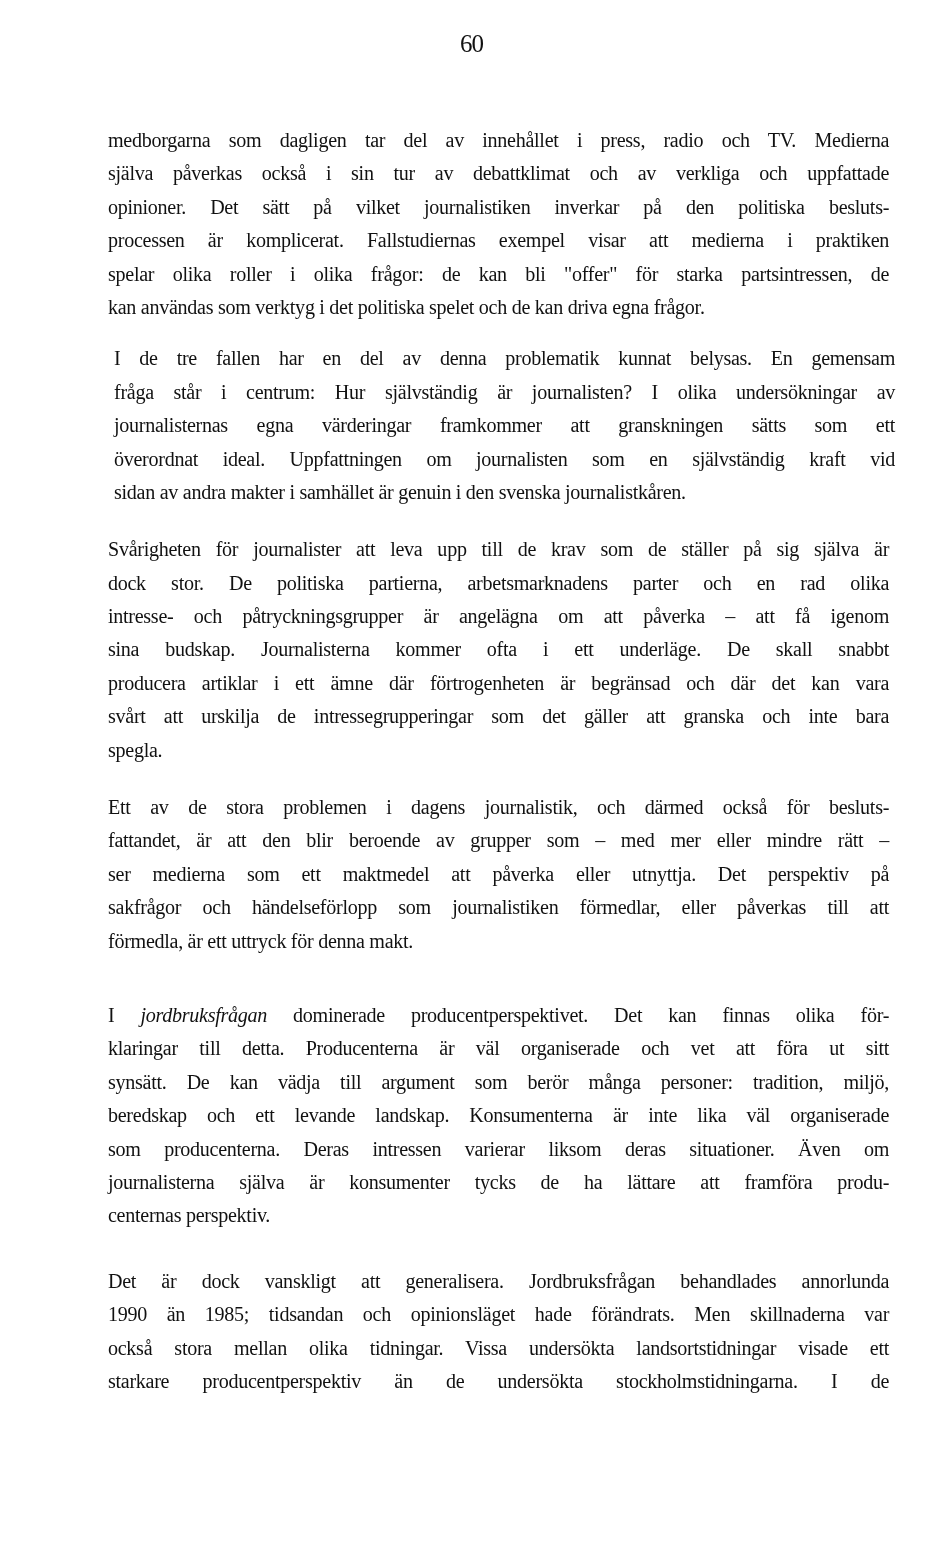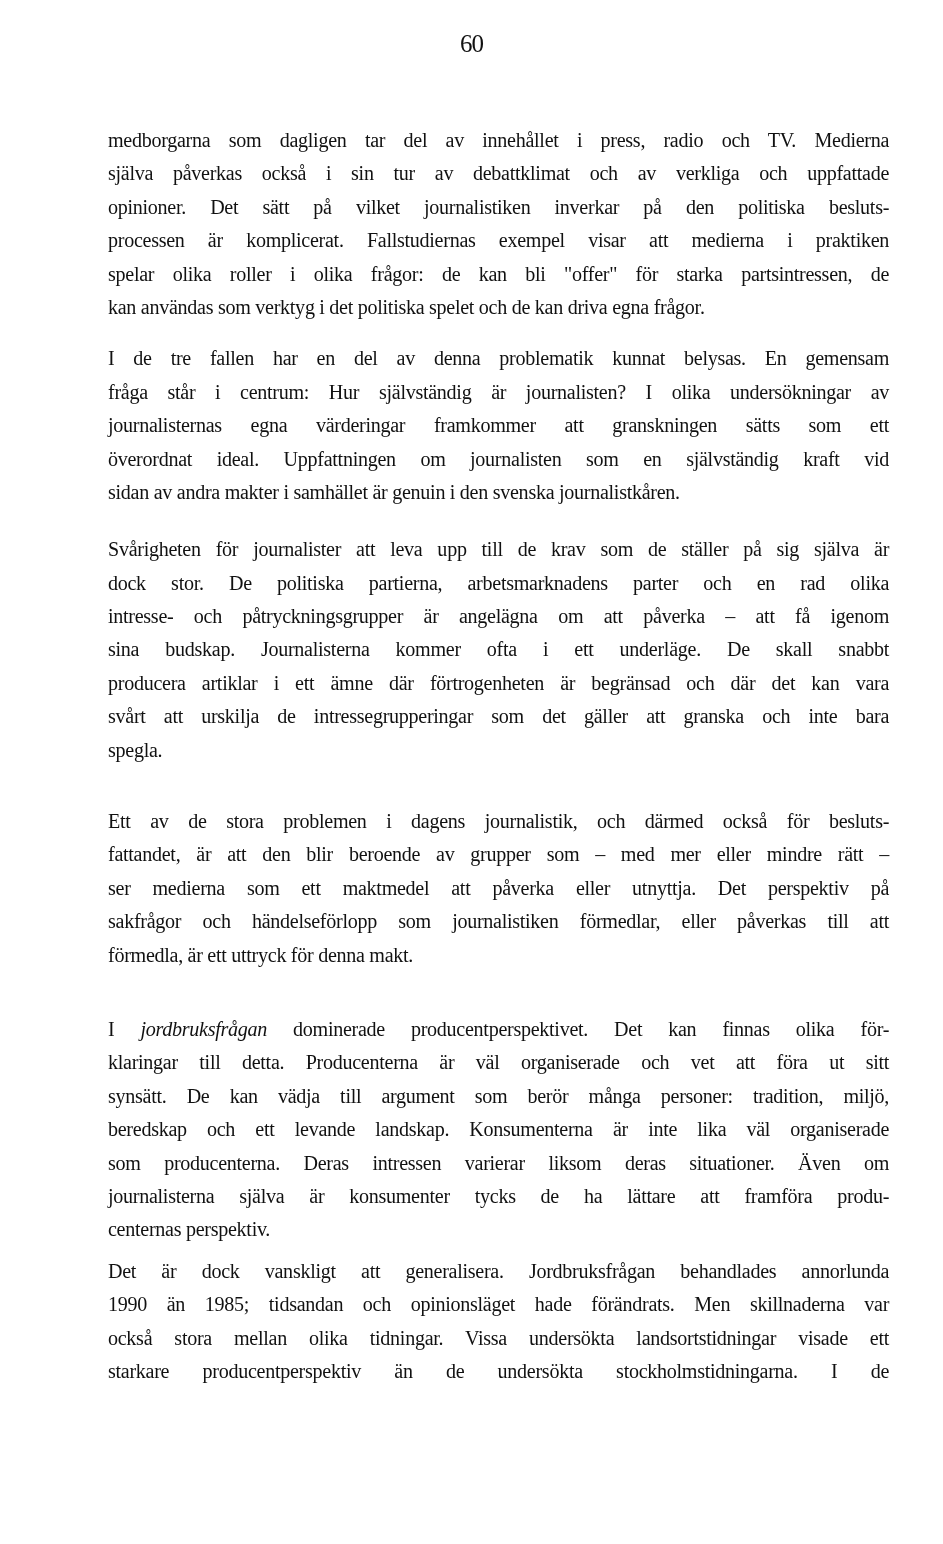--- a/index.html
+++ b/index.html
@@ -36,24 +36,24 @@
     text-align: justify;
     text-align-last: justify;
     letter-spacing: -0.3px;
     transform: scaleX(0.98);
     transform-origin: left center;
     width: 797px;
   }
   .line.last {
     text-align-last: left;
   }
-  .para { margin-bottom: 8px; }
+  .para { margin-bottom: 32px; }
   .para.p1 { margin-bottom: 18px; }
-  .para.p2 { margin-bottom: 24px; }
-  .para.p3 { margin-bottom: 38px; }
+  .para.p2 { margin-bottom: 24px; margin-left: 6px; }
+  .para.p3 { margin-bottom: 24px; }
   .para.p4 { margin-bottom: 41px; }
   .para.p5 { }
   em { font-style: italic; }
 </style>
 </head>
 <body>
 
 <div class="page-number">60</div>
 
 <div class="body-text">

